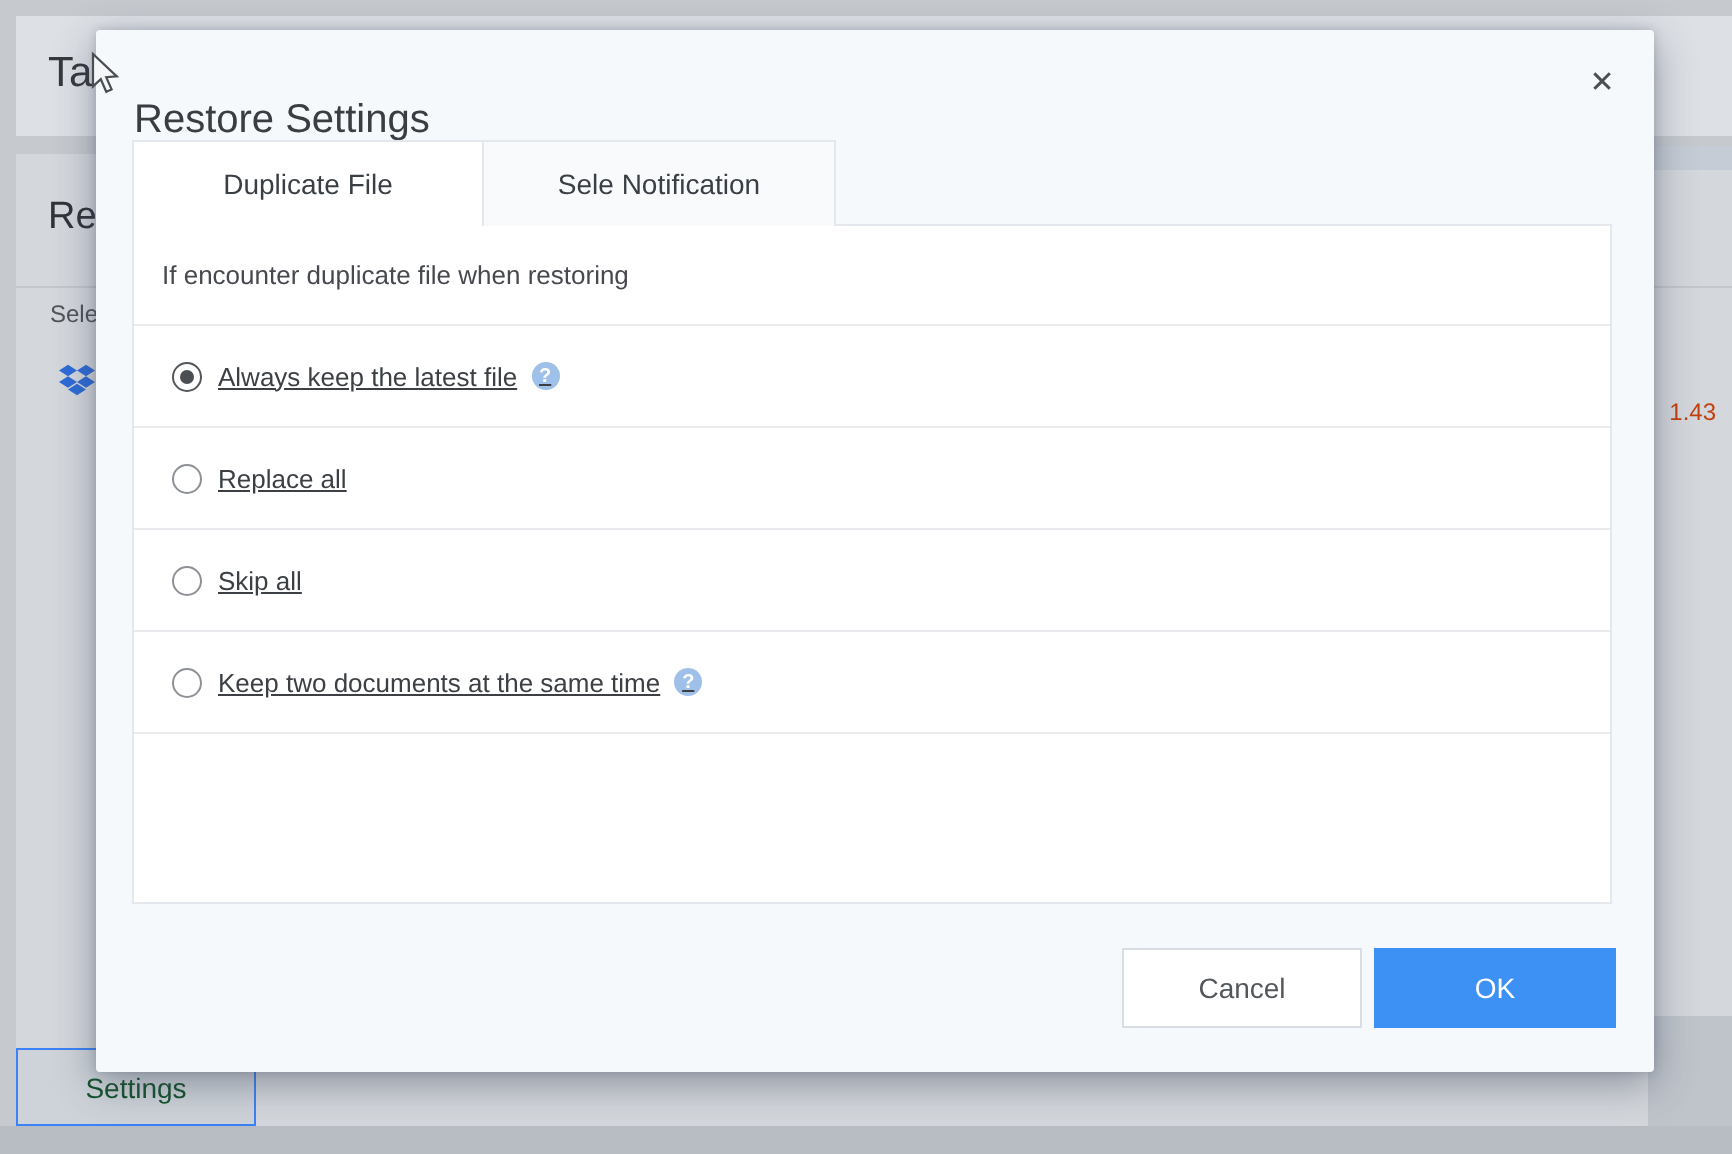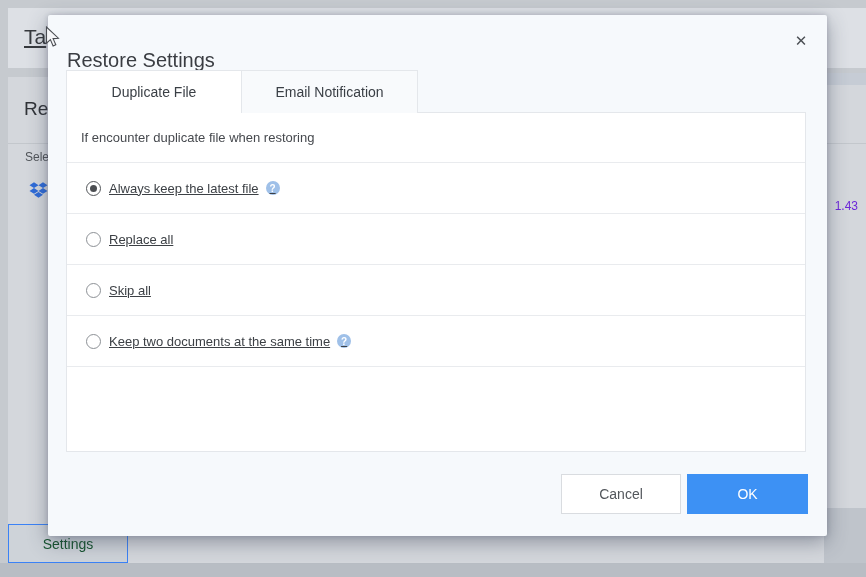--- a/index.html
+++ b/index.html
@@ -6,28 +6,28 @@
   html,body { width:866px; height:577px; }
   body {
     font-family:"Liberation Sans","DejaVu Sans",sans-serif;
     position:relative; overflow:hidden;
     background:#c6cacf;
     color:#3c4045;
   }
   
   .bg-topbar{ position:absolute; left:8px; top:8px; right:0; height:60px;
     background:#dde0e5; }
-  .bg-topbar .bg-title{ position:absolute; left:16px; top:17px; font-size:21px; color:#36393d;text-decoration:underline; }
+  .bg-topbar .bg-title{ position:absolute; left:16px; top:17px; font-size:21px; color:#36393d; }
   .bg-card{ position:absolute; left:8px; top:77px; right:0; height:487px; background:#d4d7dc; }
   .bg-section-title{ position:absolute; left:16px; top:21px; font-size:19px; color:#303338; }
   .bg-divider{ position:absolute; left:0; right:0; top:66px; height:1px; background:#c3c7cc; }
   .bg-select{ position:absolute; left:17px; top:73px; font-size:12px; color:#505459; }
   .bg-dropbox{ position:absolute; left:21px; top:104px; width:19px; height:18px; }
   .bg-band{ position:absolute; right:0; top:-4px; width:39px; height:12px; background:#c6ccd5; }
-  .bg-size{ position:absolute; right:8px; top:122px; font-size:12px; color:#6d28d9; }
+  .bg-size{ position:absolute; right:8px; top:122px; font-size:12px; color:#c2410c; }
   .bg-right-lower{ position:absolute; right:0; top:508px; width:42px; height:69px; background:#bfc4cb; }
   .bg-bottom{ position:absolute; left:0; right:0; top:563px; height:14px; background:#b8bdc4; }
   .bg-settings{ position:absolute; left:8px; top:524px; width:120px; height:39px;
     background:#ced3d9; border:1px solid #3b82f6; font-size:14px; color:#14532d;
     display:flex; align-items:center; justify-content:center; }
   
   .modal{ position:absolute; left:48px; top:15px; width:779px; height:521px;
     background:#f6f9fc; border-radius:2px;
     box-shadow:0 6px 20px rgba(55,65,85,.45), 0 0 5px rgba(55,65,85,.22); }
   .modal-title{ position:absolute; left:19px; top:34px; font-size:20px; color:#3a3d42; }
@@ -87,21 +87,21 @@
 <div class="bg-bottom"></div>
 
 <button class="bg-settings">Settings</button>
 
 <div class="modal">
   <div class="modal-title">Restore Settings</div>
   <div class="modal-close">✕</div>
 
   <div class="tabs">
     <div class="tab active">Duplicate File</div>
-    <div class="tab">Email Notification</div>
+    <div class="tab">Sele Notification</div>
   </div>
 
   <div class="panel">
     <div class="row desc">If encounter duplicate file when restoring</div>
 
     <div class="row option">
       <span class="radio selected"></span>
       <span>Always keep the latest file</span>
       <span class="help">?</span>
     </div>

